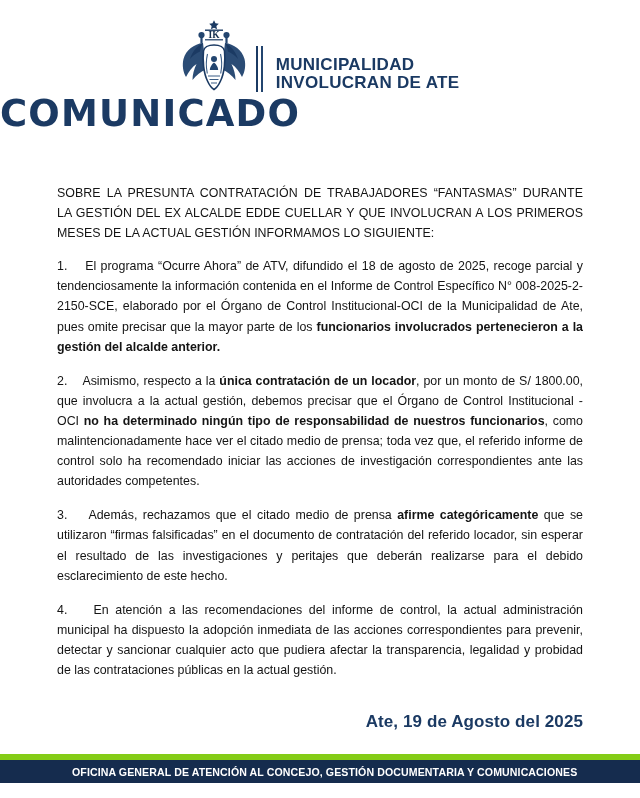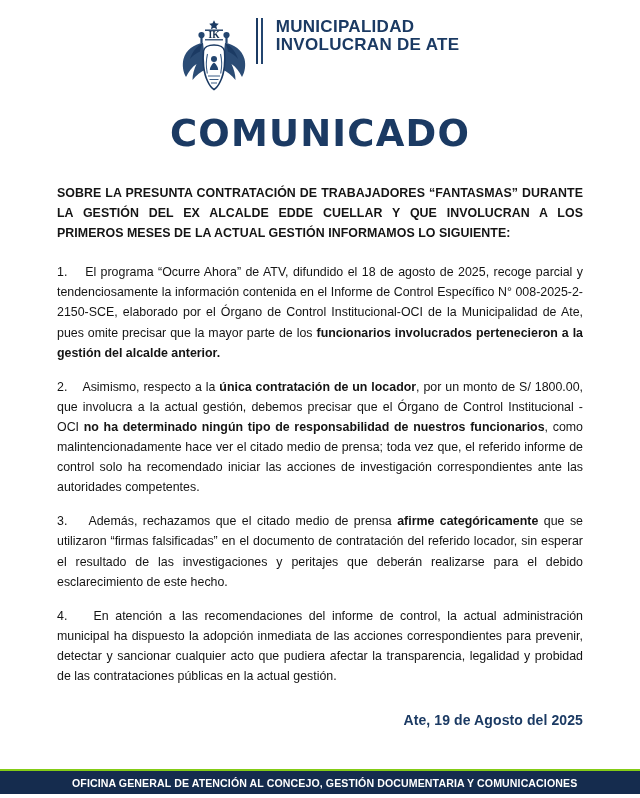--- a/index.html
+++ b/index.html
@@ -22,21 +22,21 @@
     width: 640px;
     height: 798px;
     background: #ffffff;
     box-sizing: border-box;
   }
 
   
   .header {
     padding-top: 18px;
     display: flex;
-    align-items: flex-start;
+    align-items: flex-end;
     justify-content: center;
     gap: 0px;
   }
 
   .crest {
     width: 66px;
     height: 74px;
     flex: 0 0 auto;
     display: block;
   }
@@ -70,22 +70,21 @@
     font-family: "Liberation Sans", sans-serif;
     font-weight: bold;
     font-size: 17px;
     letter-spacing: 0.3px;
     color: #1b3a63;
     white-space: nowrap;
   }
 
   
   .title-wrap {
-    text-align: center;
-    margin-top: 20px;
+    text-align: left;
   }
   .title {
     font-family: "DejaVu Sans", sans-serif;
     font-weight: bold;
     font-size: 37px;
     letter-spacing: 1.2px;
     color: #1b3a63;
     display: inline-block;
   }
 
@@ -102,53 +101,53 @@
   .para {
     text-align: justify;
     text-justify: inter-word;
     margin: 0 0 14px 0;
     color: #141414;
     font-size: 12.4px;
     line-height: 1.62;
   }
 
   .para.intro {
-    font-weight: bold;
+    font-weight: normal;
     letter-spacing: 0.05px;
-    margin-bottom: 19px;
+    margin-bottom: 13px;
   }
 
   .para b {
     font-weight: bold;
   }
 
   .num {
     display: inline;
   }
 
   
   .dateline {
     position: absolute;
     right: 57px;
     top: 712px;
     font-weight: bold;
-    font-size: 14px;
+    font-size: 17px;
     color: #1b3a63;
     letter-spacing: 0.1px;
   }
 
   
   .footer {
     position: absolute;
     left: 0;
     right: 0;
-    bottom: 4px;
+    bottom: 15px;
     height: 23px;
     background: #152c4e;
-    border-top: 2px solid #84cc16;
+    border-top: 6px solid #84cc16;
     display: flex;
     align-items: center;
     justify-content: center;
     padding-left: 10px;
   }
   .footer-text {
     color: #ffffff;
     font-family: "Liberation Sans Narrow", "Liberation Sans", sans-serif;
     font-weight: bold;
     font-size: 11.4px;

